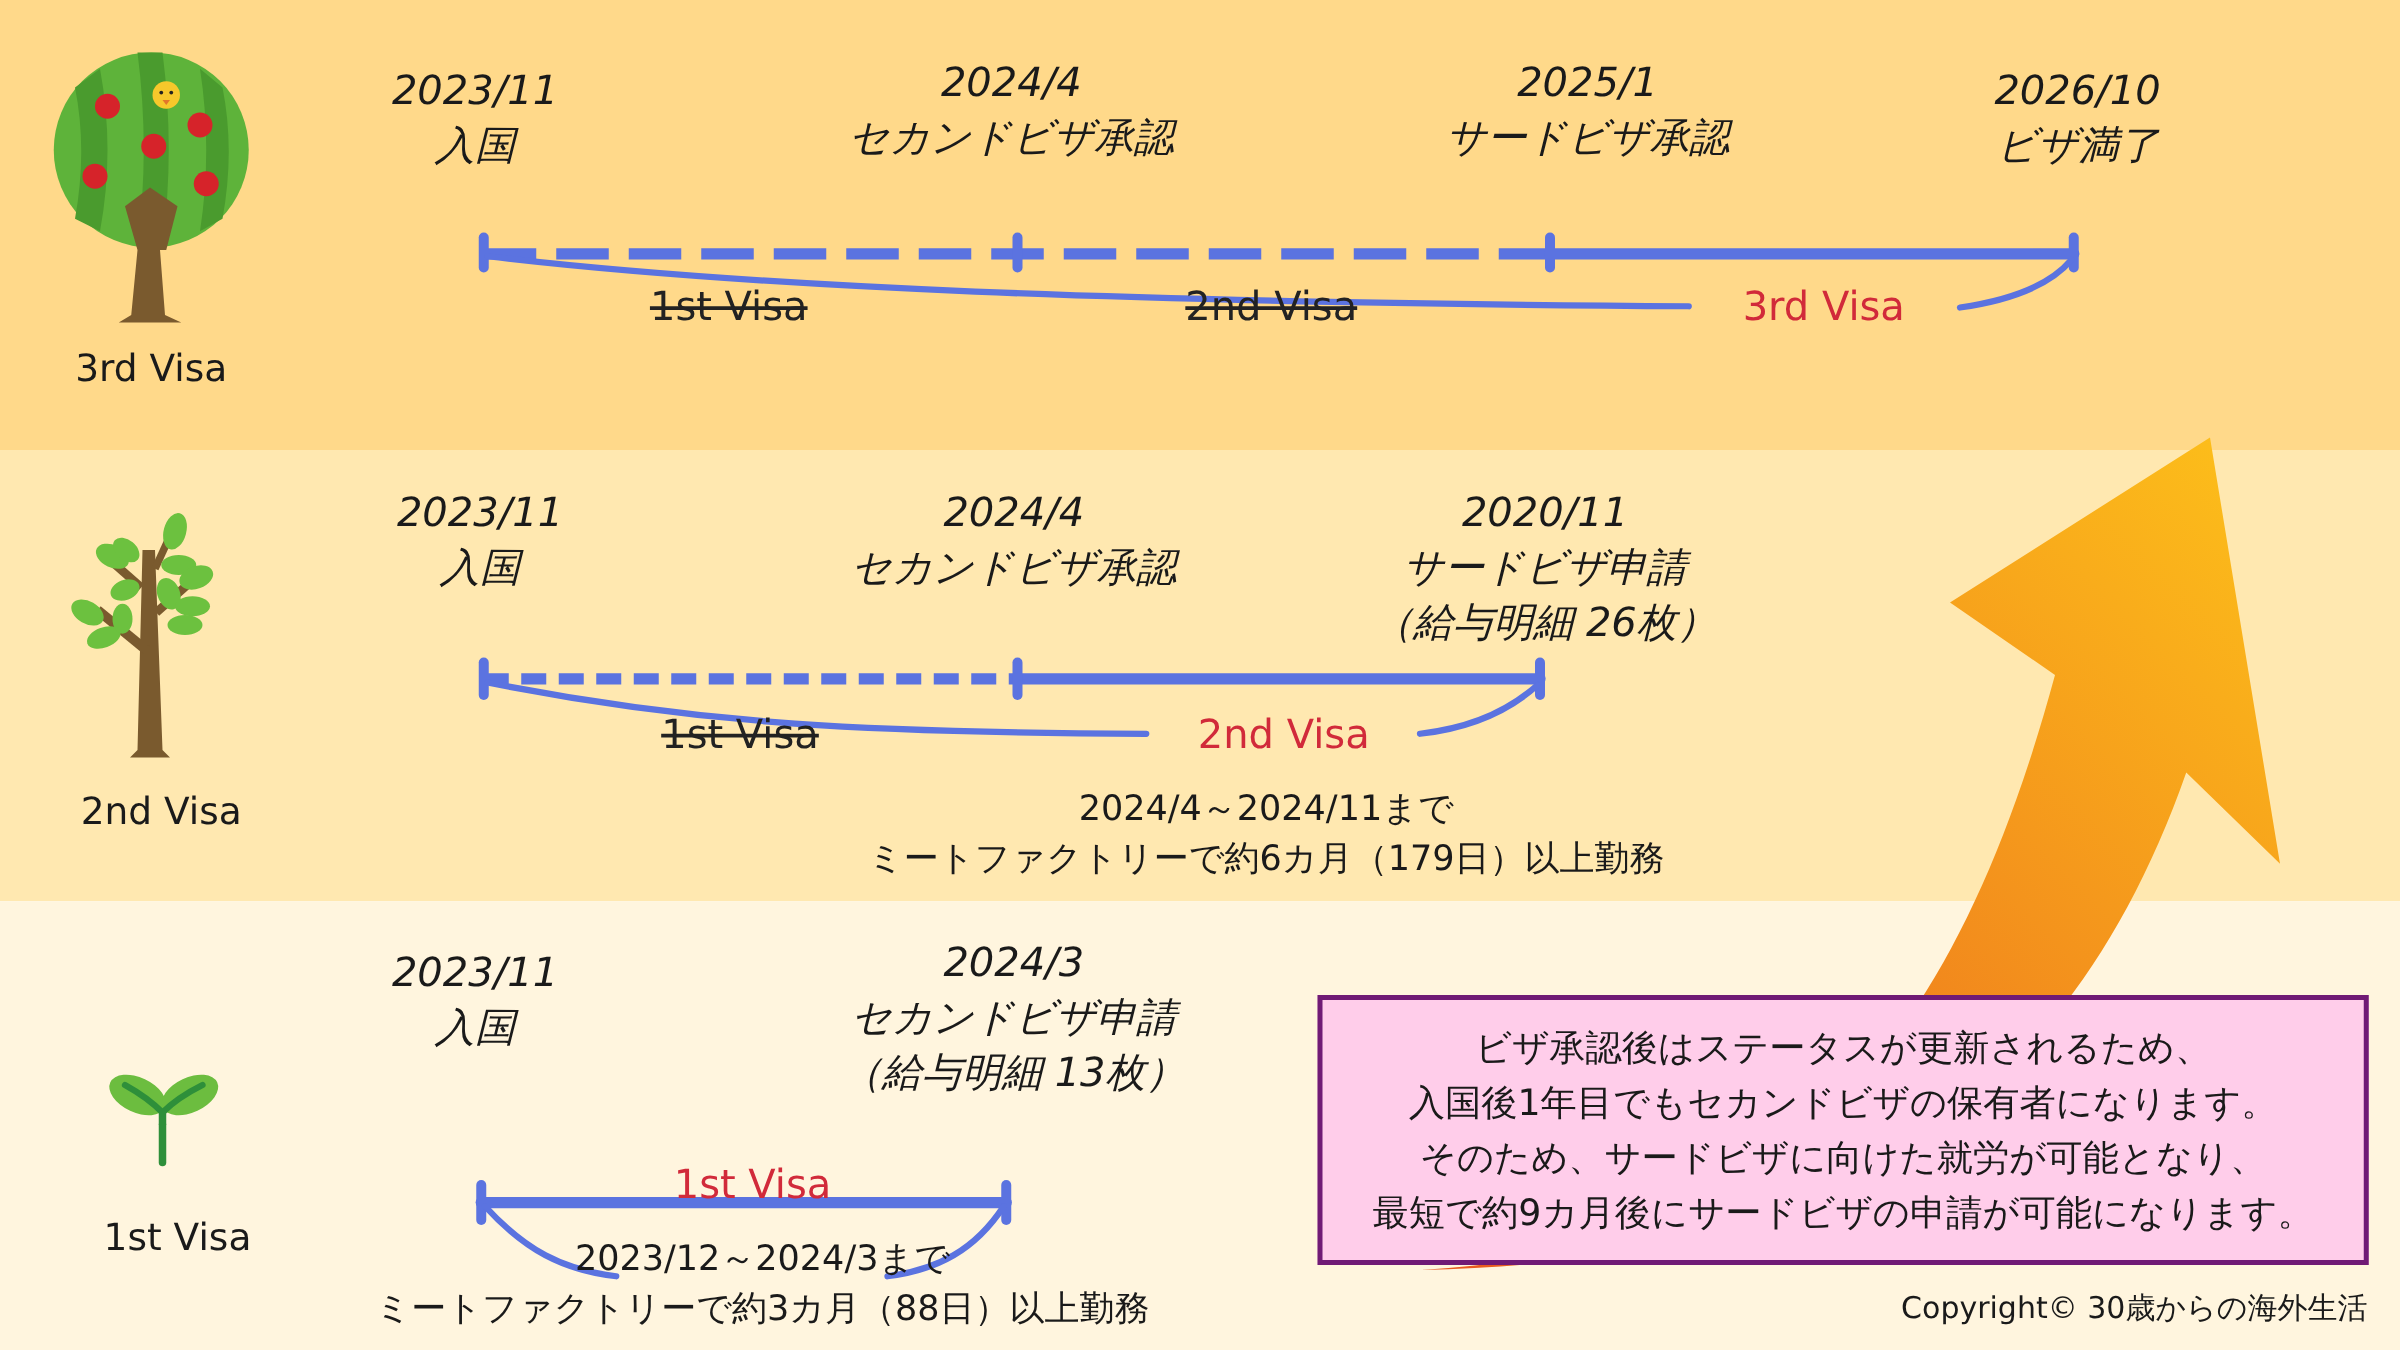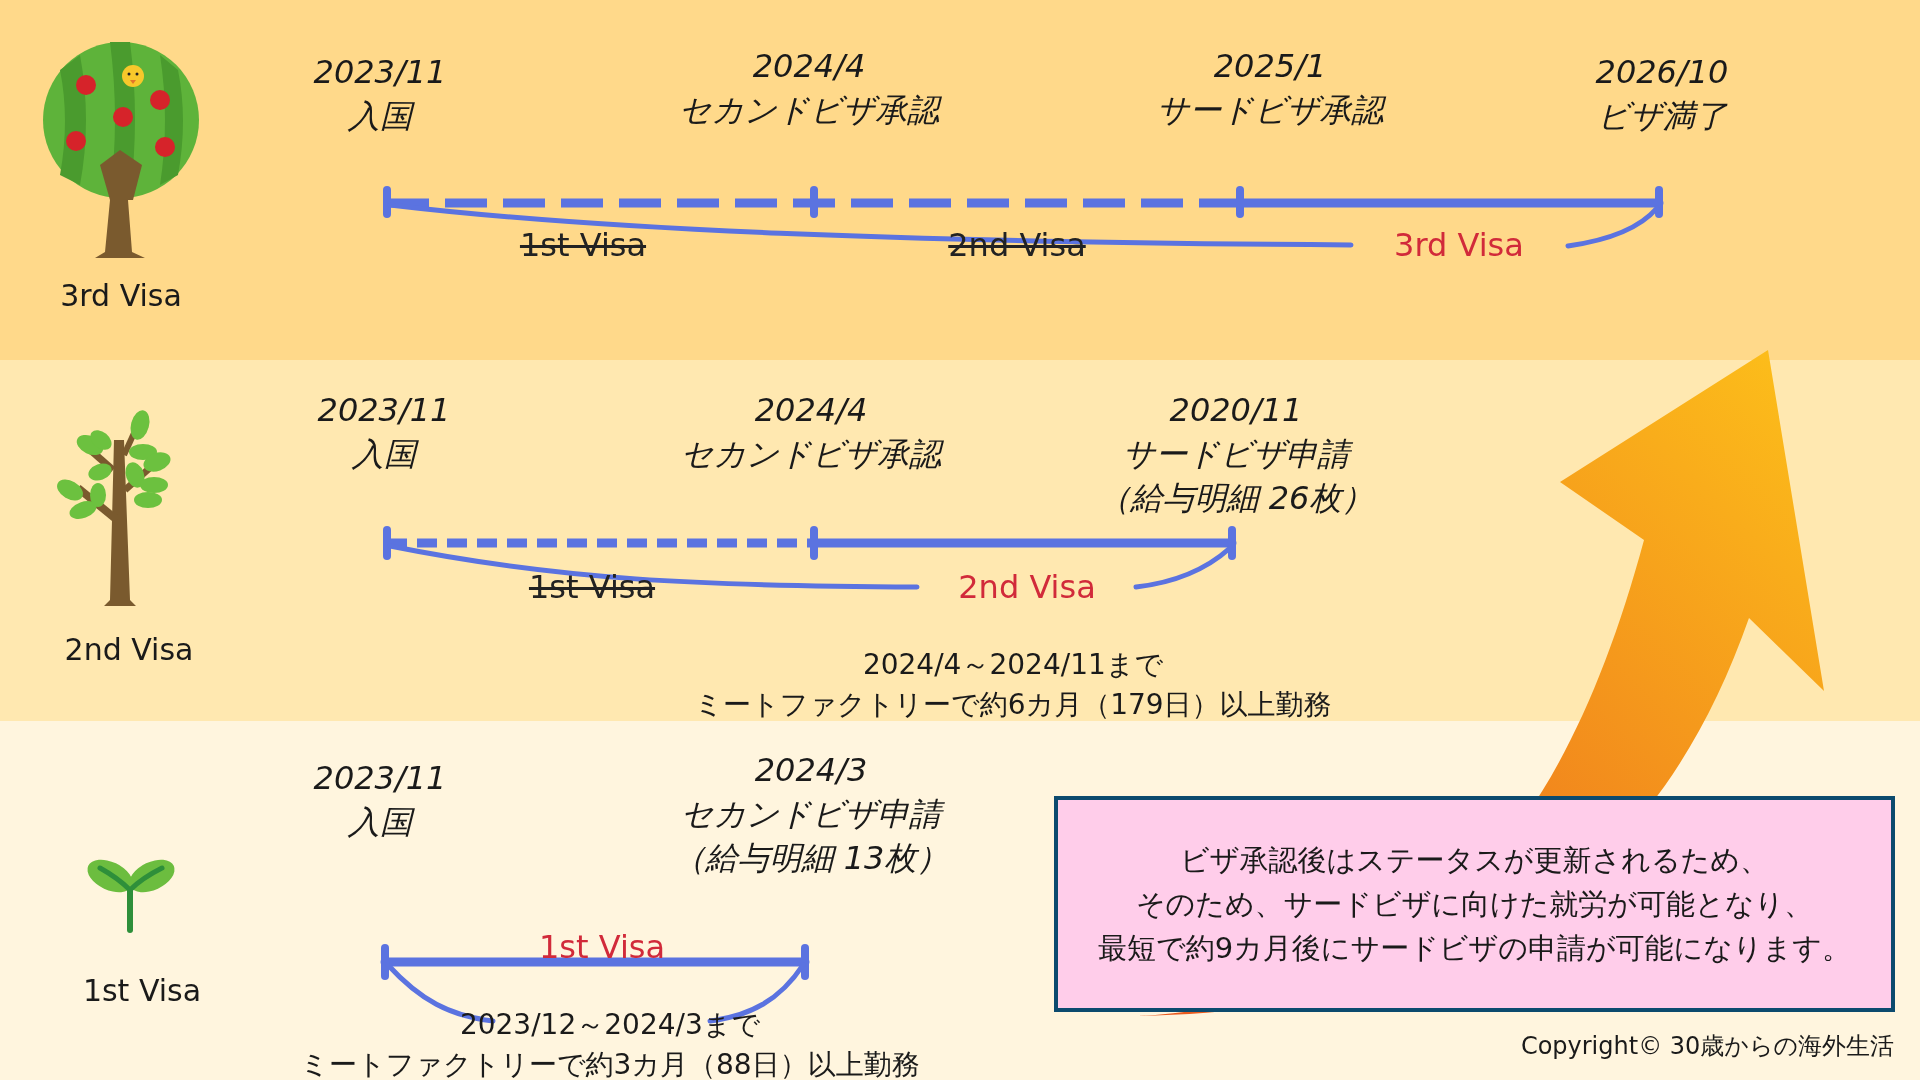--- a/index.html
+++ b/index.html
@@ -9,23 +9,23 @@
   .band-3 { top: 0; height: 360px; background: #ffd98a; }
   .band-2 { top: 360px; height: 361px; background: #ffe8b0; }
   .band-1 { top: 721px; height: 359px; background: #fff5de; }
   .label { position: absolute; text-align: center; font-size: 32px; line-height: 44px;
            white-space: nowrap; transform: translateX(-50%); font-style: italic; }
   .label div { display: block; }
   .visa-name { position: absolute; font-size: 32px; white-space: nowrap; transform: translateX(-50%); }
   .red { color: #d12a3a; }
   .strike { text-decoration: line-through; text-decoration-thickness: 3px; color: #222; }
   .work { position: absolute; text-align: center; font-size: 28px; line-height: 40px;
-          white-space: nowrap; transform: translateX(-50%); margin-top: 18px; }
+          white-space: nowrap; transform: translateX(-50%); }
   .note { position: absolute; left: 1054px; top: 796px; width: 841px; height: 216px;
-          background: #ffcdea; border: 4px solid #0c4a6e; box-sizing: border-box;
+          background: #ffcdea; border: 4px solid #701a75; box-sizing: border-box;
           display: flex; flex-direction: column; justify-content: center; align-items: center;
           font-size: 29px; line-height: 44px; }
   .copyright { position: absolute; right: 26px; top: 1030px; font-size: 24px; white-space: nowrap; text-align: right; }
   svg.overlay { position: absolute; left: 0; top: 0; }
   .tree-label { position: absolute; font-size: 30px; white-space: nowrap; transform: translateX(-50%); }
 </style>
 </head>
 <body>
 
 <div class="band band-3"></div>
@@ -176,17 +176,18 @@
   <div>（給与明細 13枚）</div>
 </div>
 <span class="visa-name red" style="left:602px; top:928px;">1st Visa</span>
 <div class="work" style="left:610px; top:987px;">
   <div>2023/12～2024/3まで</div>
   <div>ミートファクトリーで約3カ月（88日）以上勤務</div>
 </div>
 
 <div class="note">
   <div>ビザ承認後はステータスが更新されるため、</div>
+  <div>入国後1年目でもセカンドビザの保有者になります。</div>
   <div>そのため、サードビザに向けた就労が可能となり、</div>
   <div>最短で約9カ月後にサードビザの申請が可能になります。</div>
 </div>
 
 <div class="copyright">Copyright© 30歳からの海外生活</div>
 
 </body></html>

